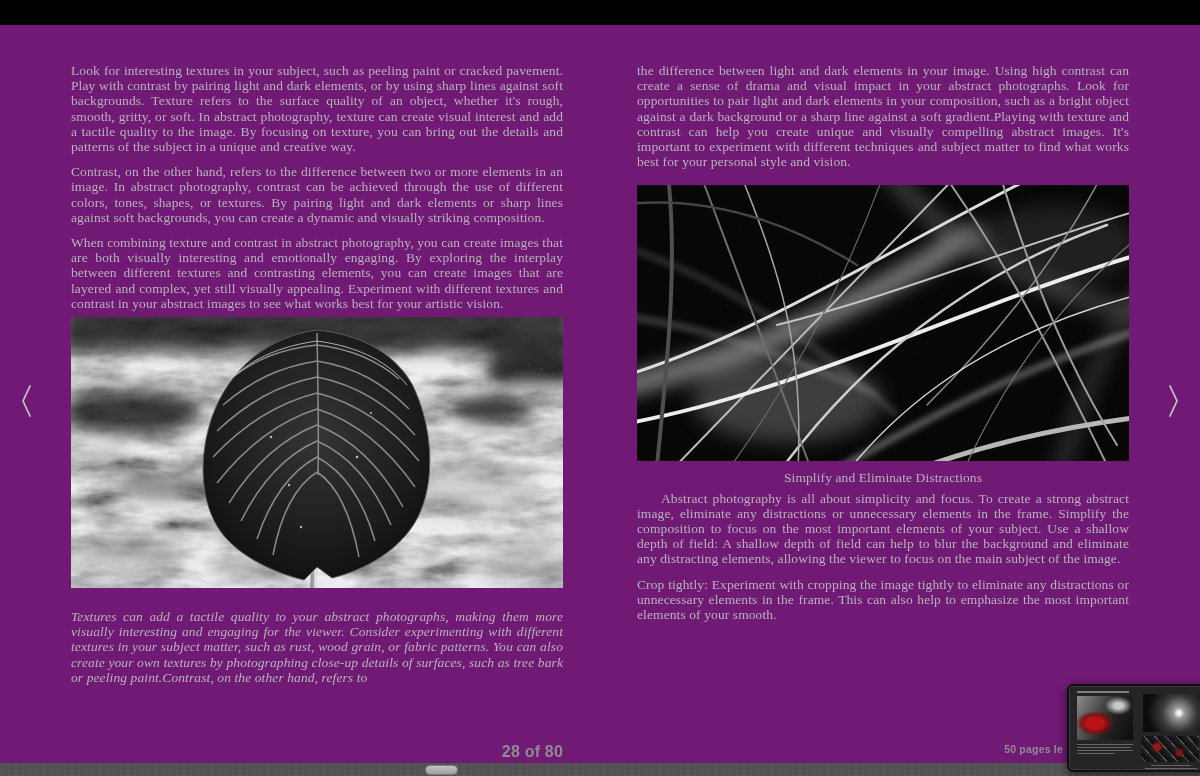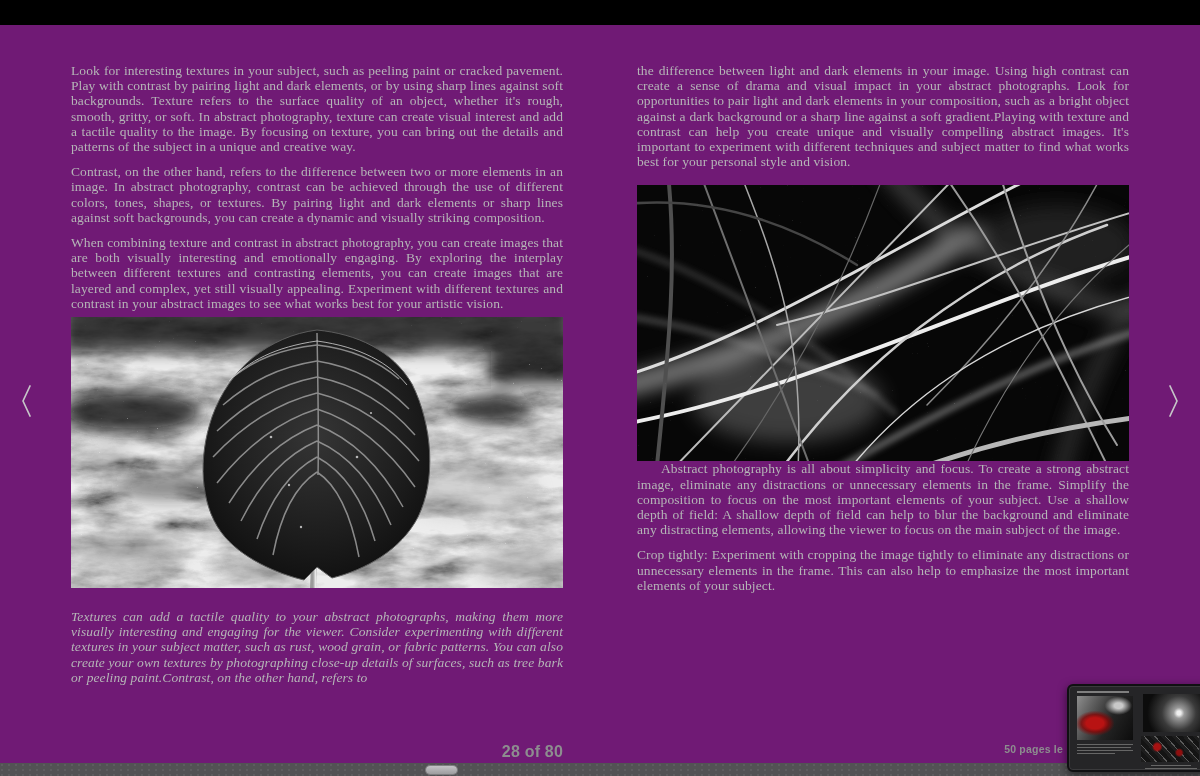--- a/index.html
+++ b/index.html
@@ -212,22 +212,23 @@
           <path d="M360,-20 C390,80 430,180 480,260" stroke="#9d9d9d" stroke-width="2"></path>
           <path d="M200,300 C260,220 350,150 500,110" stroke="#d8d8d8" stroke-width="1.5"></path>
           <path d="M-20,20 C60,10 140,30 220,80" stroke="#454545" stroke-width="2.5"></path>
           <path d="M250,-20 C200,120 140,220 80,300" stroke="#666666" stroke-width="1.2"></path>
           <path d="M320,300 C360,210 410,130 492,60" stroke="#777777" stroke-width="1.2"></path>
         </g>
         <rect width="492" height="276" filter="url(#gSpeck)" opacity="0.35"></rect>
       </svg>
     </div>
 
+    <h2>Simplify and Eliminate Distractions</h2>
     <p class="indent">Abstract photography is all about simplicity and focus. To create a strong abstract image, eliminate any distractions or unnecessary elements in the frame. Simplify the composition to focus on the most important elements of your subject. Use a shallow depth of field: A shallow depth of field can help to blur the background and eliminate any distracting elements, allowing the viewer to focus on the main subject of the image.</p>
-    <p>Crop tightly: Experiment with cropping the image tightly to eliminate any distractions or unnecessary elements in the frame. This can also help to emphasize the most important elements of your subject.</p>
+    <p>Crop tightly: Experiment with cropping the image tightly to eliminate any distractions or unnecessary elements in the frame. This can also help to emphasize the most important elements of your smooth.</p>
   </div>
 
   <div class="pagenum leftp">28 of 80</div>
   <div class="pagenum rightp">50 of 80</div>
   <div class="pagesleft">50 pages le</div>
 
   <div class="slider-track">
     <div class="slider-handle"></div>
   </div>
 

